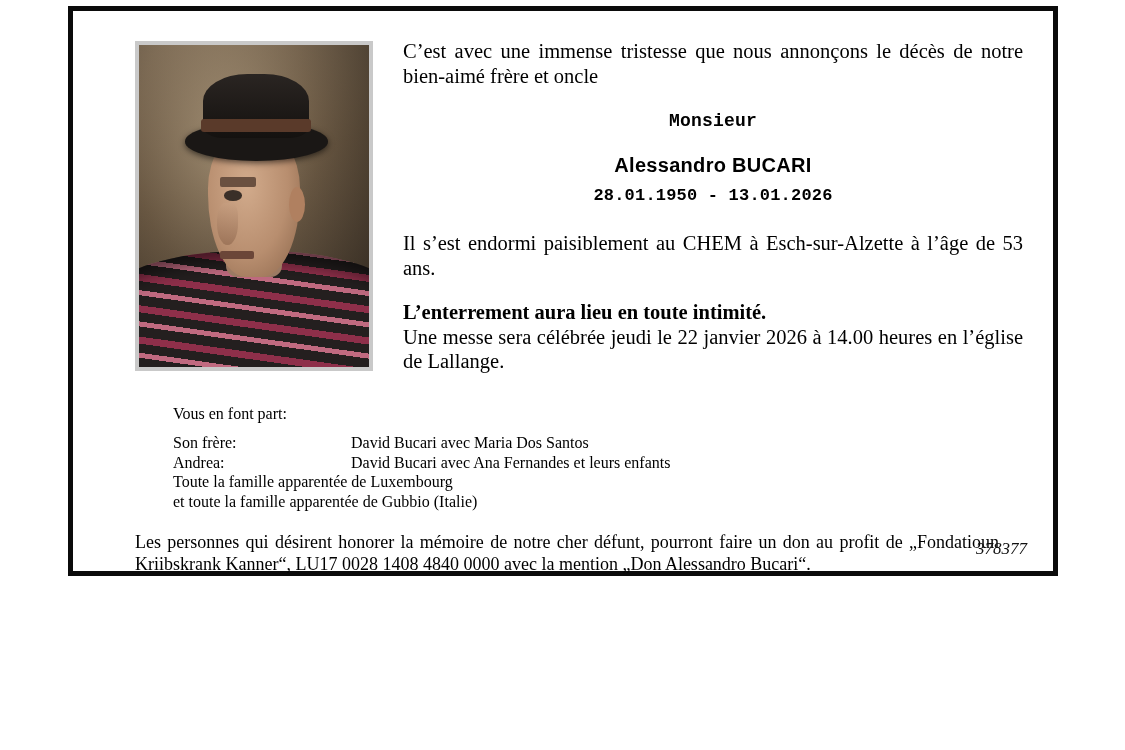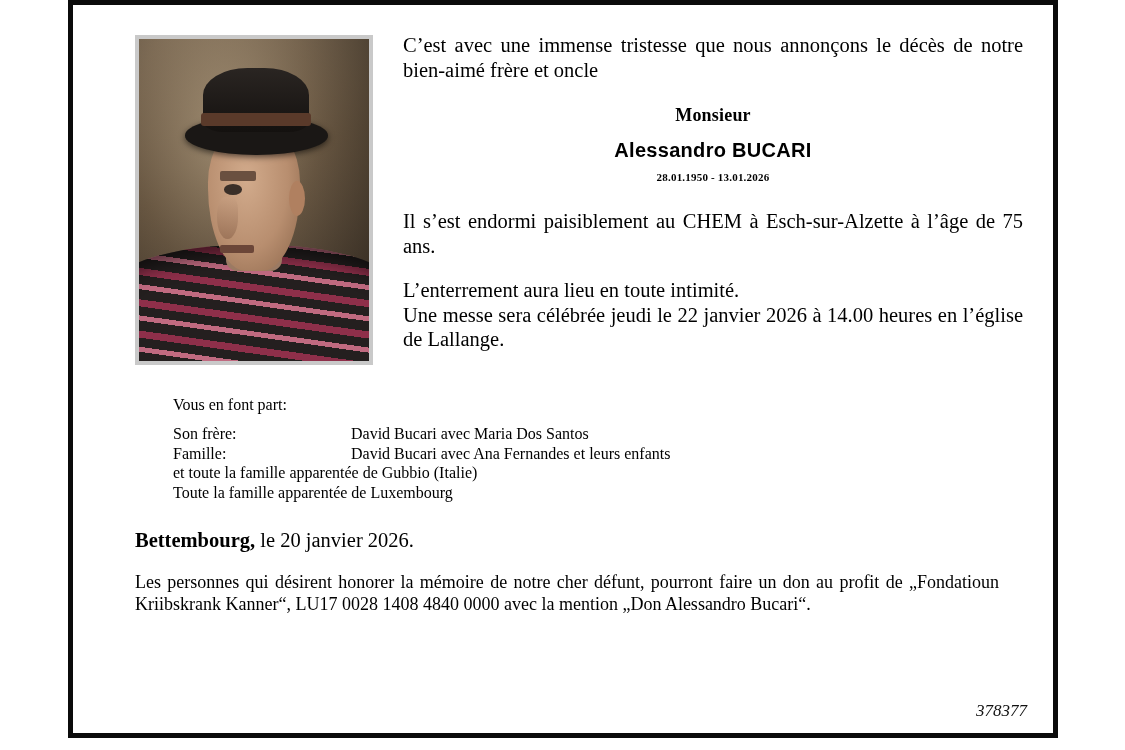--- a/index.html
+++ b/index.html
@@ -18,23 +18,23 @@
     position: relative;
     width: 1125px;
     height: 750px;
     background: #ffffff;
     box-sizing: border-box;
   }
   
   .notice-frame {
     position: absolute;
     left: 68px;
-    top: 0;
+    top: 6px;
     width: 990px;
-    height: 738px;
+    height: 570px;
     border: 5px solid #0b0b0b;
     background: #14b8a6;
     box-sizing: border-box;
   }
   .notice-inner {
     position: absolute;
     left: 0;
     top: 0;
     right: 0;
     bottom: 0;
@@ -194,48 +194,48 @@
     line-height: 1.22;
     text-align: justify;
     text-align-last: left;
     margin: 0 0 22px 0;
   }
   .name-block {
     text-align: center;
     margin-bottom: 26px;
   }
   .title-m {
-    font-family: Liberation Serif, serif;
+    font-family: Liberation Mono, monospace;
     font-size: 18px;
     font-weight: 700;
-    margin-bottom: 13px;
+    margin-bottom: 23px;
     letter-spacing: 0.2px;
   }
   .full-name {
     font-family: "Liberation Sans", sans-serif;
     font-size: 20px;
     font-weight: 700;
     letter-spacing: 0.3px;
     margin-bottom: 9px;
   }
   .dates {
-    font-family: Liberation Serif, serif;
-    font-size: 11px;
+    font-family: Liberation Mono, monospace;
+    font-size: 17px;
     font-weight: 700;
     letter-spacing: 0.2px;
   }
   .para {
     font-size: 20.5px;
     line-height: 1.2;
     text-align: justify;
     text-align-last: left;
     margin: 0 0 20px 0;
   }
   .para.last { margin-bottom: 0; }
-  .para .nojust { text-align: left; }
+  .para .nojust { text-align: left; font-weight: bold; }
 
   
   .family {
     margin-top: 30px;
     padding-left: 74px;
     font-size: 16px;
     line-height: 1.24;
   }
   .family .lead { margin-bottom: 9px; }
   .fam-row {
@@ -302,47 +302,44 @@
 
         <div class="text-col">
           <p class="intro">C’est avec une immense tristesse que nous annonçons le décès de notre bien-aimé frère et oncle</p>
 
           <div class="name-block">
             <div class="title-m">Monsieur</div>
             <div class="full-name">Alessandro BUCARI</div>
             <div class="dates">28.01.1950 - 13.01.2026</div>
           </div>
 
-          <p class="para">Il s’est endormi paisiblement au CHEM à Esch-sur-Alzette à l’âge de 75 ans.</p>
+          <p class="para">Il s’est endormi paisiblement au CHEM à Esch-sur-Alzette à l’âge de 53 ans.</p>
 
           <p class="para last">
             <span class="nojust">L’enterrement aura lieu en toute intimité.</span><br>
             <span>Une messe sera célébrée jeudi le 22 janvier 2026 à 14.00 heures en l’église de Lallange.</span>
           </p>
         </div>
       </div>
 
       <div class="family">
         <div class="lead">Vous en font part:</div>
 
         <div class="fam-row">
           <div class="fam-label">Son frère:</div>
           <div class="fam-value">David Bucari avec Maria Dos Santos</div>
         </div>
         <div class="fam-row">
-          <div class="fam-label">Famille:</div>
+          <div class="fam-label">Andrea:</div>
           <div class="fam-value">David Bucari avec Ana Fernandes et leurs enfants</div>
         </div>
 
+        <div class="fam-plain">Toute la famille apparentée de Luxembourg</div>
         <div class="fam-plain">et toute la famille apparentée de Gubbio (Italie)</div>
-        <div class="fam-plain">Toute la famille apparentée de Luxembourg</div>
       </div>
 
-      <div class="place-line">
-        <b>Bettembourg,</b><span> le 20 janvier 2026.</span>
-      </div>
 
       <div class="donation">Les personnes qui désirent honorer la mémoire de notre cher défunt, pourront faire un don au profit de „Fondatioun Kriibskrank Kanner“, LU17 0028 1408 4840 0000 avec la mention „Don Alessandro Bucari“.</div>
 
       <div class="ref">378377</div>
     </div>
   </div>
 </div>
 
 </body></html>

